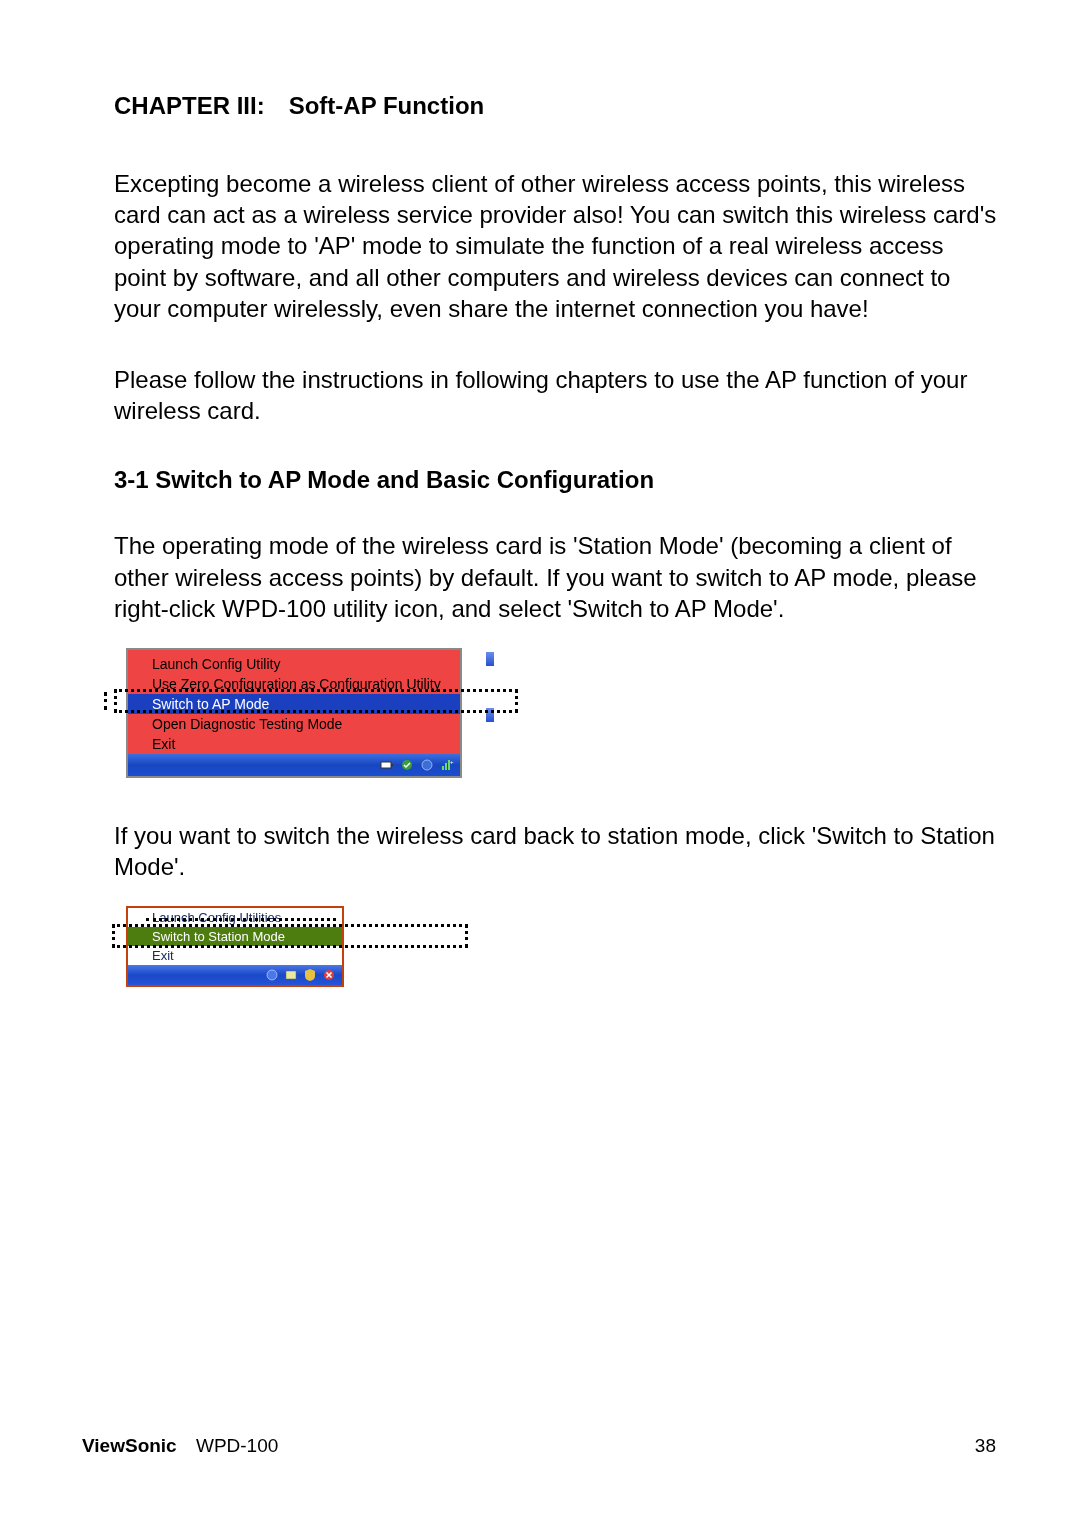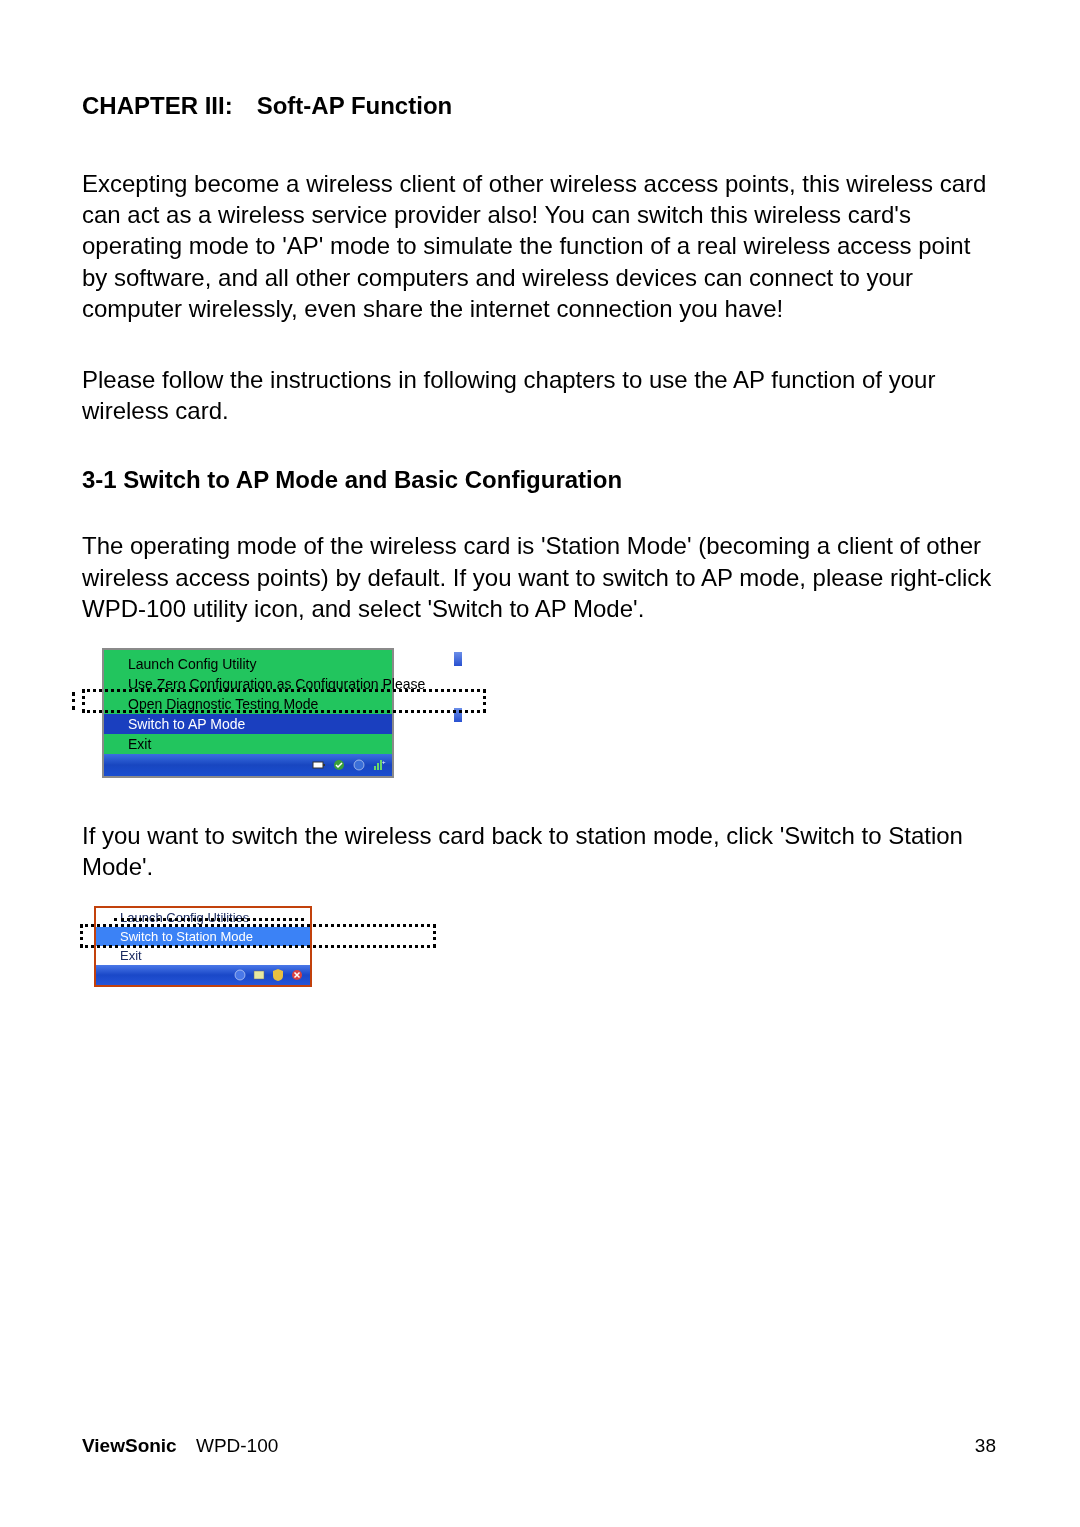--- a/index.html
+++ b/index.html
@@ -9,21 +9,21 @@
   }
   body {
     width: 1080px;
     height: 1527px;
     font-family: Arial, Helvetica, sans-serif;
     background: #ffffff;
     color: #000000;
     position: relative;
   }
   .page {
-    padding: 92px 80px 0 82px;
+    padding: 92px 80px 0 114px;
   }
   .chapter-title {
     font-weight: bold;
     font-size: 24px;
     margin-bottom: 48px;
   }
   .para {
     font-size: 24px;
     line-height: 1.3;
     margin-bottom: 40px;
@@ -40,24 +40,24 @@
   }
   
   .menu-wrap {
     position: relative;
     margin-top: 10px;
     margin-bottom: 42px;
     width: 402px;
   }
   .menu1 {
     position: relative;
-    margin-left: 20px;
-    width: 292px;
+    margin-left: 12px;
+    width: 336px;
     border: 2px solid #8a8a8a;
-    background: #22c55e;
+    background: #ef4444;
     font-family: Tahoma, Arial, sans-serif;
   }
   .menu1-body {
     padding: 4px 0 0 0;
   }
   .menu1-item {
     padding: 2px 10px 2px 24px;
     font-size: 14px;
     color: #000;
     white-space: nowrap;
@@ -115,21 +115,21 @@
     background: #ffffff;
     font-family: Tahoma, Arial, sans-serif;
   }
   .menu2-item {
     padding: 2px 8px 2px 24px;
     font-size: 13px;
     color: #1a2a60;
     white-space: nowrap;
   }
   .menu2-item.highlight {
-    background: #3b82f6;
+    background: #4d7c0f;
     color: #ffffff;
   }
   .taskbar2 {
     height: 20px;
     background: linear-gradient(to bottom, #4a78e8, #1a48c8 50%, #2454d8);
     display: flex;
     align-items: center;
     justify-content: flex-end;
     padding-right: 6px;
     gap: 5px;
@@ -163,23 +163,23 @@
   <div class="para">Please follow the instructions in following chapters to use the AP function of your wireless card.</div>
 
   <div class="section-title">3-1 Switch to AP Mode and Basic Configuration</div>
 
   <div class="para-tight">The operating mode of the wireless card is 'Station Mode' (becoming a client of other wireless access points) by default. If you want to switch to AP mode, please right-click WPD-100 utility icon, and select 'Switch to AP Mode'.</div>
 
   <div class="menu-wrap">
     <div class="menu1">
       <div class="menu1-body">
         <div class="menu1-item">Launch Config Utility</div>
-        <div class="menu1-item">Use Zero Configuration as Configuration Please</div>
+        <div class="menu1-item">Use Zero Configuration as Configuration Utility</div>
+        <div class="menu1-item highlight">Switch to AP Mode</div>
         <div class="menu1-item">Open Diagnostic Testing Mode</div>
-        <div class="menu1-item highlight">Switch to AP Mode</div>
         <div class="menu1-item">Exit</div>
       </div>
       <div class="taskbar1">
         <span class="tray-icon">
           <svg viewBox="0 0 14 14">
               <rect x="1" y="4" width="10" height="6" fill="#fff" stroke="#333" stroke-width="1"></rect>
               <rect x="11" y="6" width="2" height="2" fill="#333"></rect>
             </svg>
         </span>
         <span class="tray-icon">

